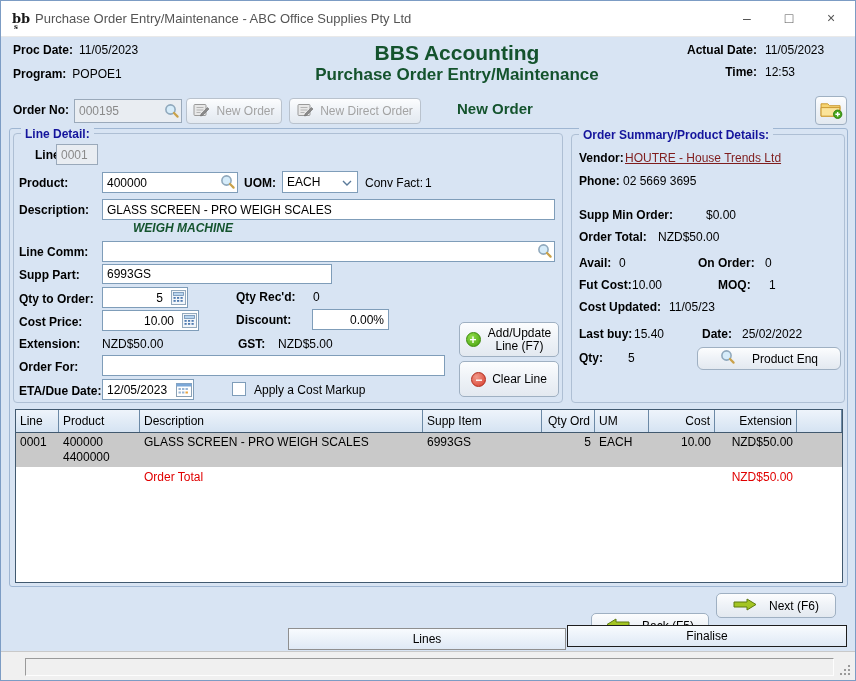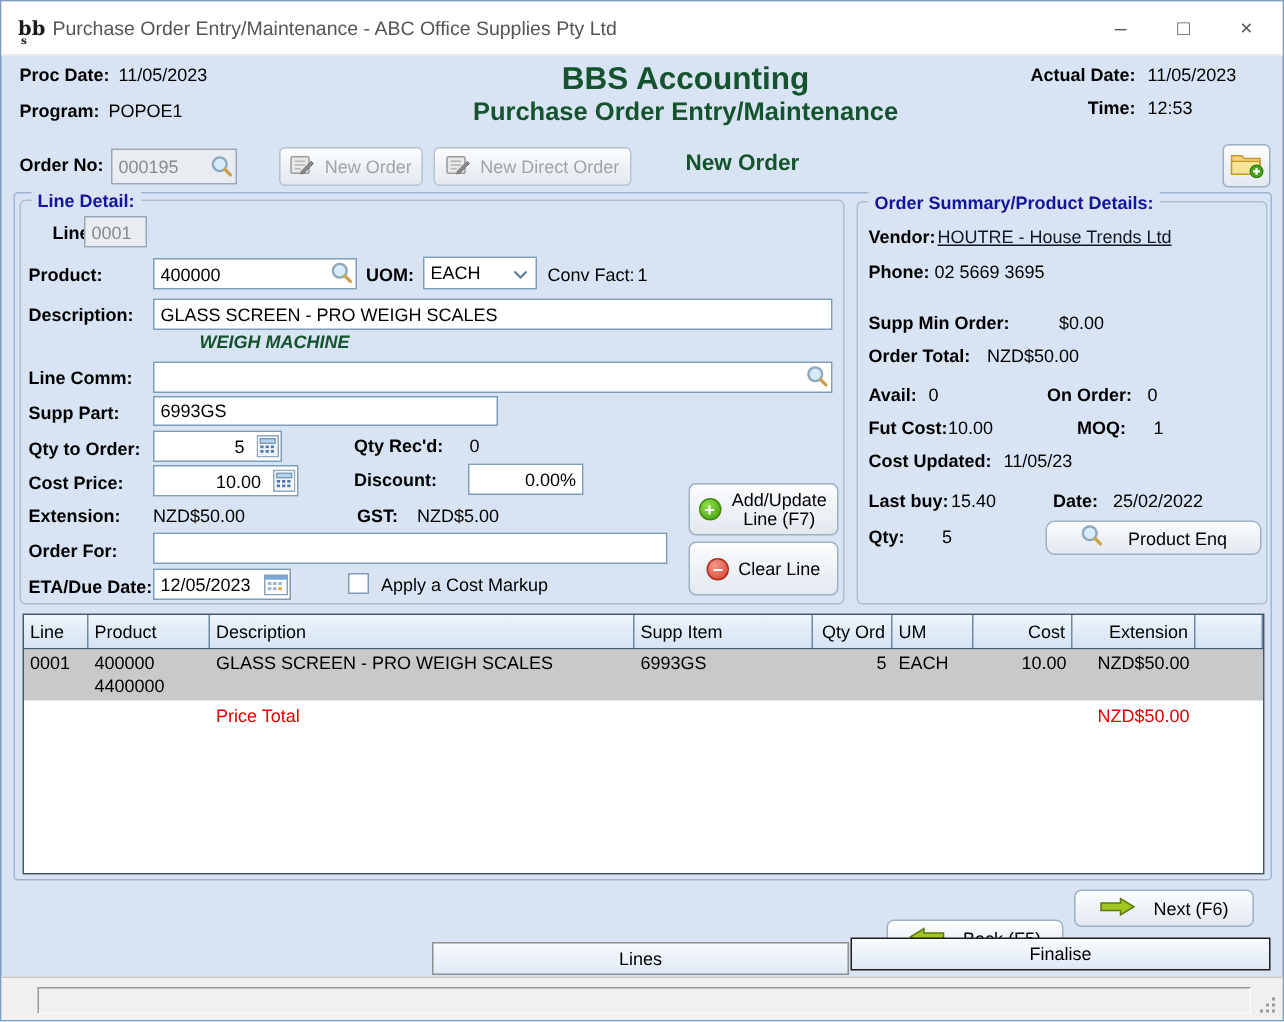--- a/index.html
+++ b/index.html
@@ -34,21 +34,21 @@
          font:12px "Liberation Sans",sans-serif; }
   .btn.disabled { color:#a3a3a3; border-color:#b9c2cd; }
   .circle { width:15px; height:15px; border-radius:50%; color:#fff; font-weight:bold; font-size:12px; line-height:14px; text-align:center; flex:0 0 15px; }
   .circle.green { background:radial-gradient(circle at 35% 30%,#8fdc48,#46a00e); border:1px solid #3b8a0a; }
   .circle.red { background:radial-gradient(circle at 35% 30%,#f09a8c,#d83b2a); border:1px solid #b02a1a; }
 
   
   .gbox { position:absolute; border:1px solid #aebfd4; border-radius:4px; }
   .legend { position:absolute; background:#d8e4f3; padding:0 4px; font-weight:bold; color:#14149c; white-space:nowrap; }
 
-  .link { color:#0f172a; text-decoration:underline; white-space:nowrap; }
+  .link { color:#7f1d1d; text-decoration:underline; white-space:nowrap; }
   .chk { position:absolute; width:14px; height:14px; background:#fff; border:1px solid #7f9db9; }
 
   
   #grid { position:absolute; left:14px; top:408px; width:828px; height:174px; background:#fff; border:1px solid #41596f; }
   .trow { display:flex; width:826px; }
   #grid-head { background:linear-gradient(#eef4fb,#d5e3f2); border-bottom:1px solid #41596f; height:23px; }
   #grid-head .cell { border-right:1px solid #6b89a6; line-height:21px; }
   .cell { padding:1px 4px; overflow:hidden; white-space:nowrap; }
   .c0{width:43px} .c1{width:81px} .c2{width:283px} .c3{width:119px} .c4{width:53px}
   .c5{width:54px} .c6{width:66px} .c7{width:82px} .c8{flex:1}
@@ -100,21 +100,21 @@
   <div class="abs navy" style="left:0;top:40px;width:856px;text-align:center;font-size:21px;font-weight:bold;">BBS Accounting</div>
   <div class="abs navy" style="left:0;top:64px;width:856px;text-align:center;font-size:17px;font-weight:bold;">Purchase Order Entry/Maintenance</div>
   <div class="abs" style="right:12px;top:42px;display:grid;grid-template-columns:auto 78px;column-gap:8px;row-gap:8px;">
     <span class="lbl" style="text-align:center;">Actual Date:</span>
     <span class="val">11/05/2023</span>
     <span class="lbl" style="text-align:right;">Time:</span>
     <span class="val">12:53</span>
   </div>
 
   <span class="abs lbl" style="left:12px;top:102px;">Order No:</span>
-  <span class="wrap" style="left:73px;top:98px;width:84px;height:24px;">
+  <span class="wrap" style="left:73px;top:98px;width:108px;height:24px;">
     <input class="inp inp-dis" style="height: 24px; padding-right: 20px;" value="000195">
     <span class="icon-in" style="top:4px;">
       <svg width="16" height="16" viewBox="0 0 16 16">
           <circle cx="6.5" cy="6.5" r="4.6" fill="#d6ecfa" stroke="#8fa8bc" stroke-width="1.6"></circle>
           <path d="M10 10 L13.6 13.6" stroke="#caa24a" stroke-width="2.2" stroke-linecap="round"></path>
         </svg>
     </span>
   </span>
   <div class="btn disabled" style="left:185px;top:97px;width:96px;height:26px;">
     <span>
@@ -339,21 +339,21 @@
       <span class="cell c3">6993GS</span>
       <span class="cell c4 ra">5</span>
       <span class="cell c5">EACH</span>
       <span class="cell c6 ra">10.00</span>
       <span class="cell c7 ra">NZD$50.00</span>
       <span class="cell c8"></span>
     </div>
     <div class="trow" id="row-total">
       <span class="cell c0"></span>
       <span class="cell c1"></span>
-      <span class="cell c2 red">Price Total</span>
+      <span class="cell c2 red">Order Total</span>
       <span class="cell c3"></span>
       <span class="cell c4"></span>
       <span class="cell c5"></span>
       <span class="cell c6"></span>
       <span class="cell c7 ra red">NZD$50.00</span>
       <span class="cell c8"></span>
     </div>
   </div>
 
   <div class="btn" style="left:590px;top:612px;width:118px;height:25px;border-radius:5px;">

